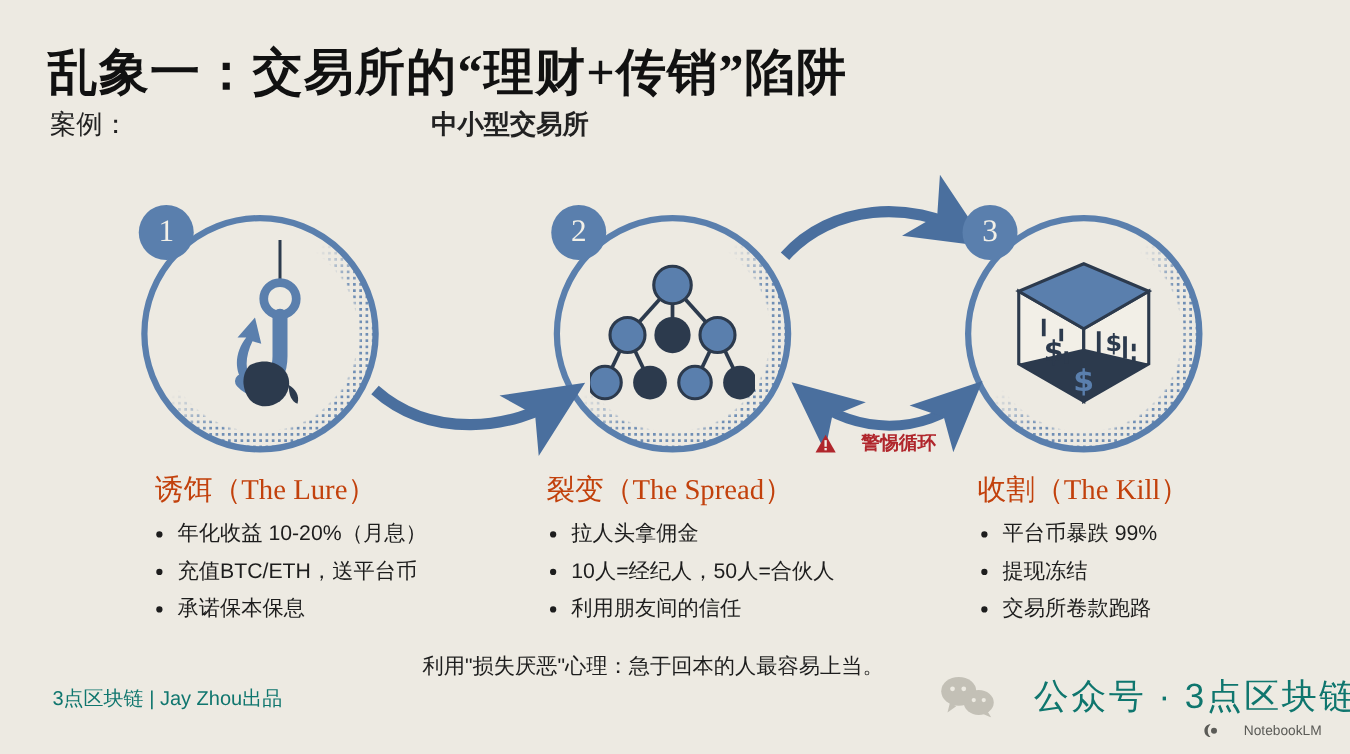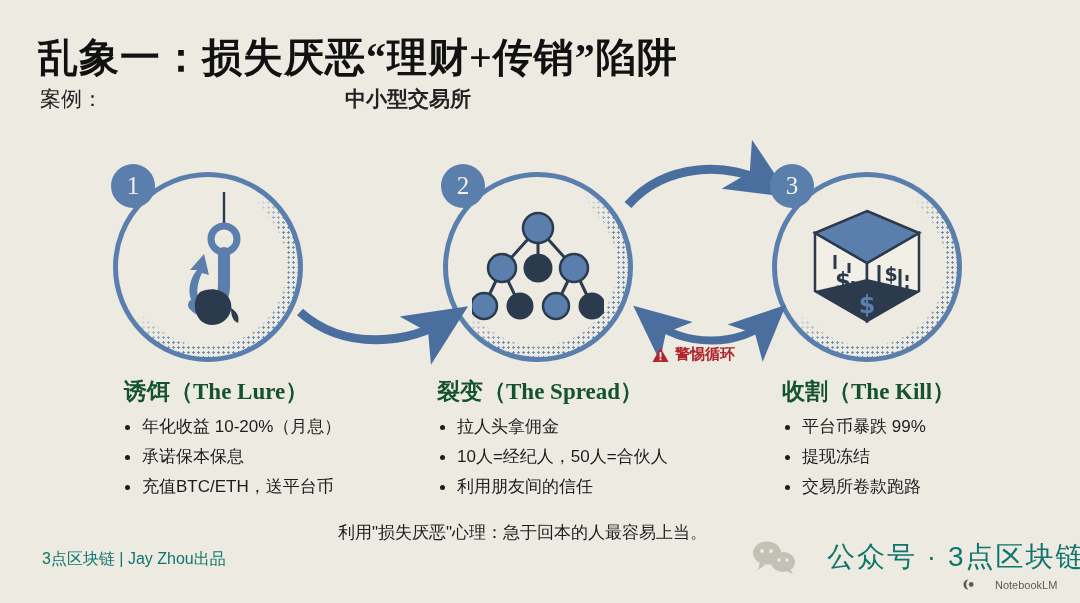--- a/index.html
+++ b/index.html
@@ -76,36 +76,36 @@
     display:flex;align-items:center;justify-content:center;
     z-index:3;
   }
 
   
   .arrow-layer{position:absolute;left:0;top:0;width:1080px;height:603px;pointer-events:none;z-index:2;}
 
   
   .warning{
     position:absolute;left:652px;top:345px;
-    display:flex;align-items:center;gap:6px;
+    display:flex;align-items:center;gap:20px;
     z-index:5;
   }
   .warn-tri{width:17px;height:16px;display:block;}
   .warn-text{
     font-size:15px;font-weight:bold;color:#b0262c;white-space:nowrap;
   }
 
   
   .col{position:absolute;top:376px;width:330px;}
   .col.c1{left:110px;}
   .col.c2{left:437px;}
   .col.c3{left:782px;}
   .col-title{
     font-family:"Liberation Serif","DejaVu Serif",serif;
-    font-weight:bold;font-size:23px;color:#14532d;
+    font-weight:normal;font-size:23px;color:#c2410c;
     white-space:nowrap;margin:0 0 11px 0;
   }
   .col.c1 .col-title{margin-left:14px;}
   .bullets{list-style:none;margin:0;padding:0;}
   .bullets li{
     font-size:17px;color:#1d1d1d;
     line-height:1.0;
     margin-bottom:13px;
     padding-left:20px;
     position:relative;
@@ -139,21 +139,21 @@
     position:absolute;left:962px;top:578px;
     display:flex;align-items:center;gap:20px;
   }
   .nb-text{font-size:11px;color:#5b5b57;white-space:nowrap;}
 </style>
 </head>
 <body>
 
 <div id="root">
 
-  <div class="title">乱象一：损失厌恶“理财+传销”陷阱</div>
+  <div class="title">乱象一：交易所的“理财+传销”陷阱</div>
   <div class="case-row">
     <span class="case-label">案例：</span>
     <span class="case-value">中小型交易所</span>
   </div>
 
   <svg class="arrow-layer" viewBox="0 0 1080 603">
     <defs>
       <marker id="ah" markerWidth="7" markerHeight="7" refX="4.6" refY="3.5" orient="auto">
         <path d="M0,0.3 L7,3.5 L0,6.7 L1.7,3.5 Z" fill="#4a6f9e"></path>
       </marker>
@@ -258,22 +258,22 @@
       <rect x="8.9" y="5.6" width="2.2" height="6.2" fill="#f2efe7"></rect>
       <rect x="8.9" y="13.0" width="2.2" height="2.2" fill="#f2efe7"></rect>
     </svg>
     <span class="warn-text">警惕循环</span>
   </div>
 
   <div class="col c1">
     <div class="col-title">诱饵（The Lure）</div>
     <ul class="bullets">
       <li>年化收益 10-20%（月息）</li>
+      <li>充值BTC/ETH，送平台币</li>
       <li>承诺保本保息</li>
-      <li>充值BTC/ETH，送平台币</li>
     </ul>
   </div>
 
   <div class="col c2">
     <div class="col-title">裂变（The Spread）</div>
     <ul class="bullets">
       <li>拉人头拿佣金</li>
       <li>10人=经纪人，50人=合伙人</li>
       <li>利用朋友间的信任</li>
     </ul>

